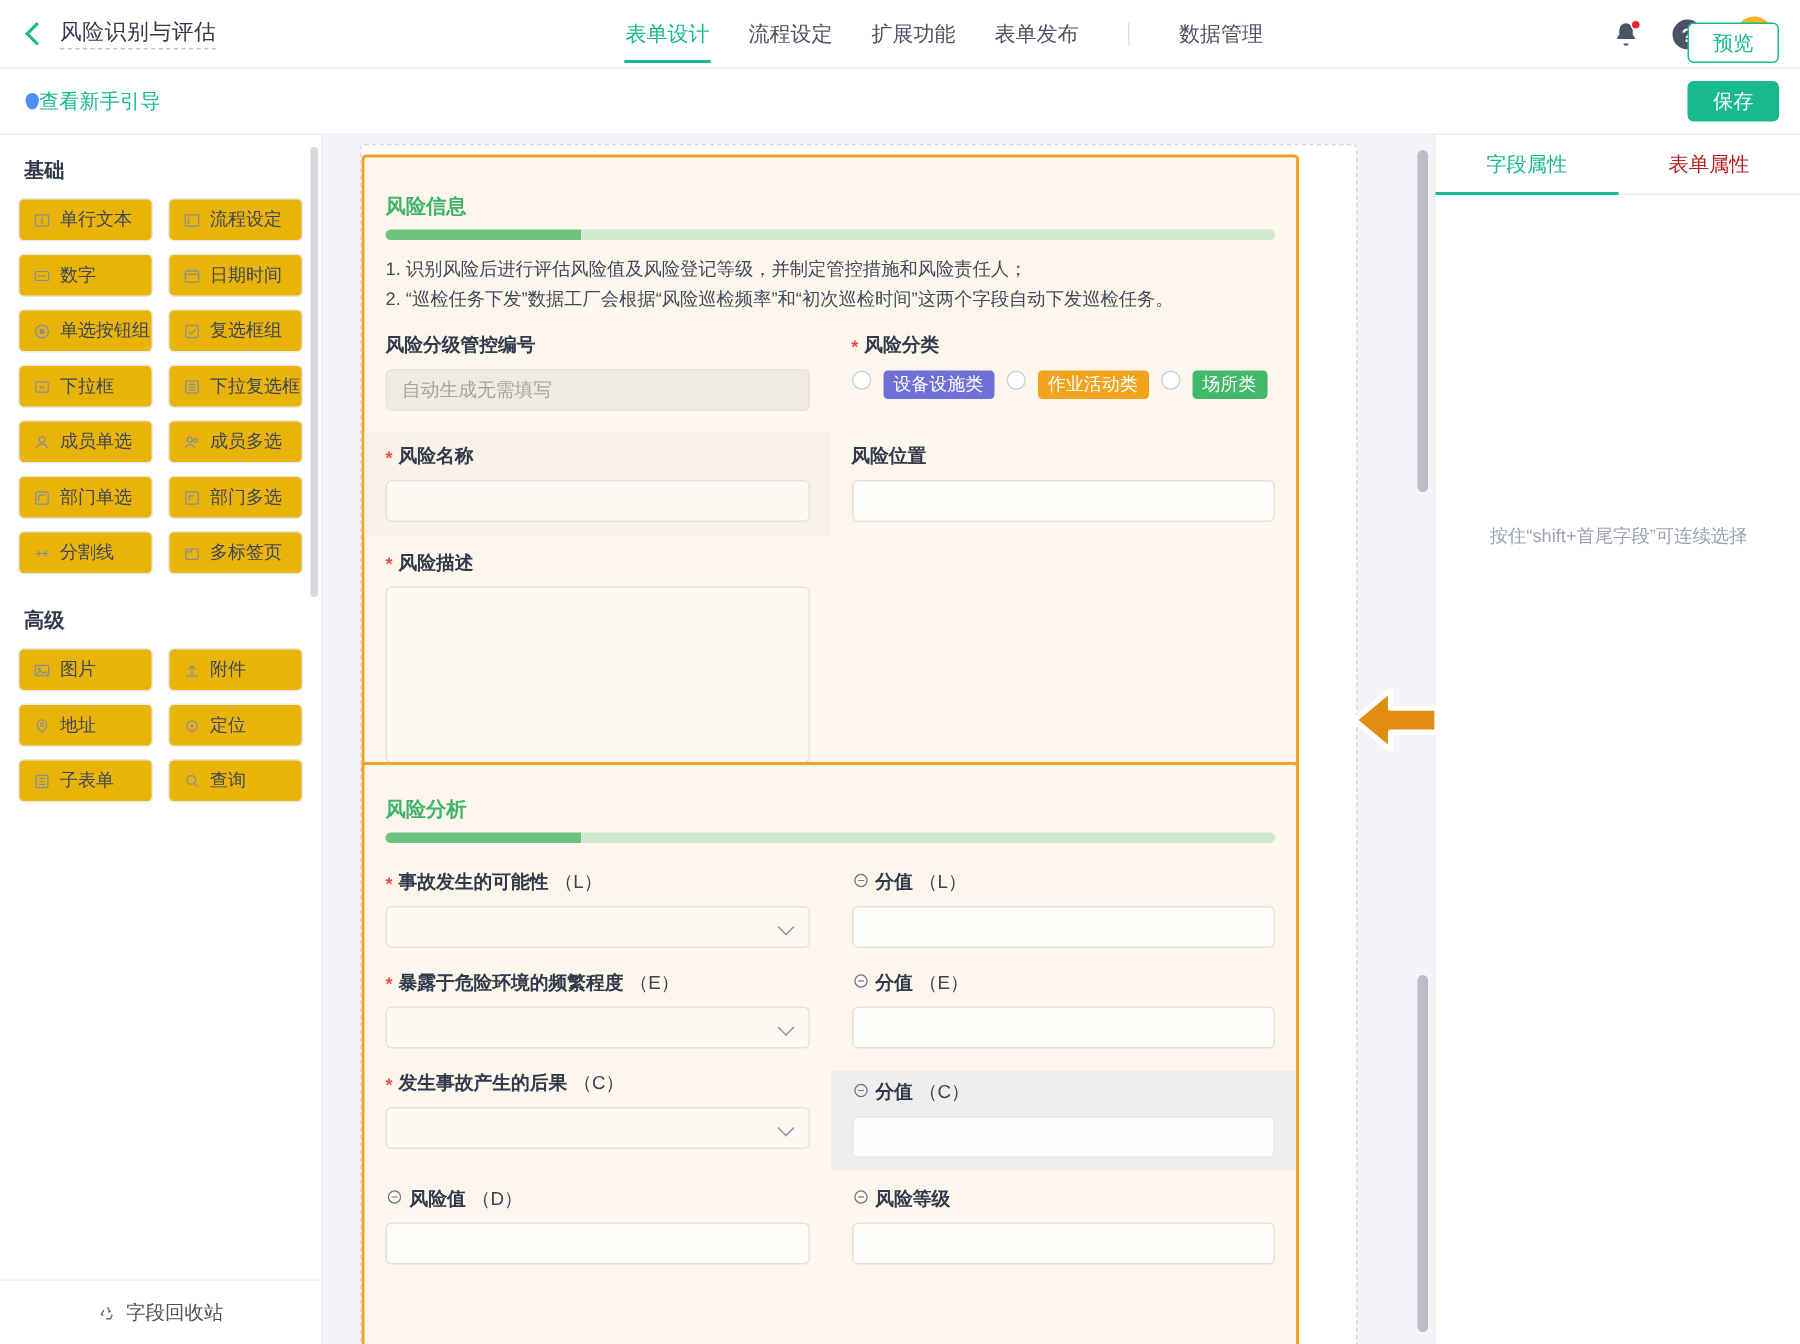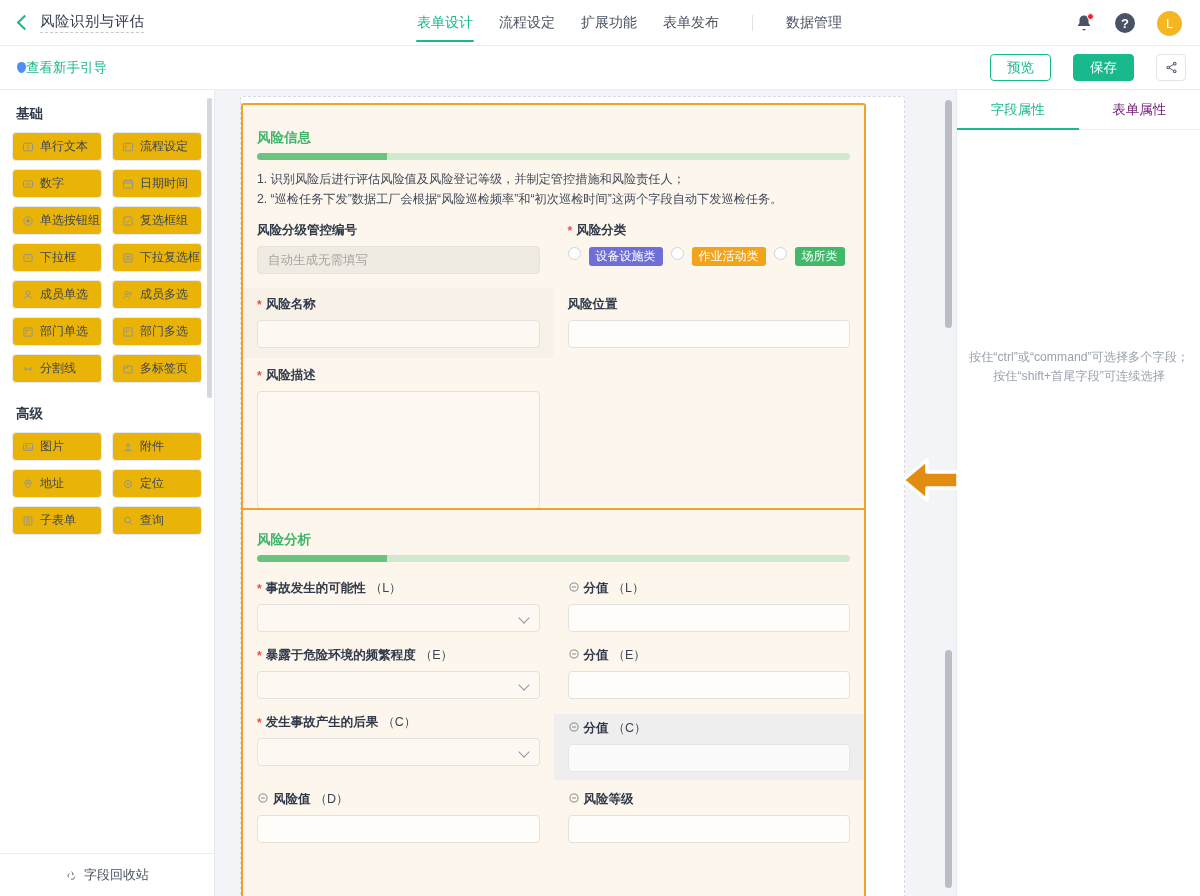--- a/index.html
+++ b/index.html
@@ -77,21 +77,21 @@
   }
   .guide {
     display: flex; align-items: center; gap: 0; margin-left: 17px; cursor: pointer;
   }
   .guide-dot {
     width: 9px; height: 11px; background: #4f8ef7;
     border-radius: 50% 50% 50% 50% / 42% 42% 60% 60%;
   }
   .guide-txt { font-size: 13.5px; color: #19b98e; }
   .subbar-right {
-    position: absolute; right: 14px; display: flex; align-items: center; gap: 22px;
+    position: absolute; right: 14px; display: flex; align-items: center; gap: 12px; flex-direction: column;
   }
   .btn {
     height: 27px; padding: 0 16px; border-radius: 4px; font-size: 13.5px;
     display: flex; align-items: center; justify-content: center; cursor: pointer;
   }
   .btn-ghost { border: 1px solid #19b98e; color: #19b98e; background: #fff; }
   .btn-primary { background: #19b98e; color: #fff; border: 1px solid #19b98e; }
   .btn-icon {
     width: 30px; height: 27px; border: 1px solid #e0e4e9; border-radius: 4px;
     background: #fff; display: flex; align-items: center; justify-content: center;
@@ -209,21 +209,21 @@
   }
 
   
   .rpanel {
     position: absolute; top: 90px; left: 956px; width: 244px; height: 806px;
     background: #fff; border-left: 1px solid #e8ebef;
   }
   .rtabs { display: flex; height: 40px; border-bottom: 1px solid #eceff2; }
   .rtab {
     flex: 1; display: flex; align-items: center; justify-content: center;
-    font-size: 13.5px; color: #701a75; cursor: pointer; position: relative;
+    font-size: 13.5px; color: #b91c1c; cursor: pointer; position: relative;
   }
   .rtab.active { color: #19b98e; }
   .rtab.active::after {
     content: ""; position: absolute; left: 0; right: 0; bottom: -1px;
     height: 2px; background: #19b98e;
   }
   .rhint {
     position: absolute; top: 258px; left: 0; width: 244px; text-align: center;
     font-size: 12.2px; color: #9aa2ad; line-height: 19px;
   }
@@ -690,21 +690,20 @@
     <div class="cv-track" style="top:10px;height:228px;"></div>
     <div class="cv-track" style="top:560px;height:238px;"></div>
   </div>
 
   <div class="rpanel">
     <div class="rtabs">
       <div class="rtab active">字段属性</div>
       <div class="rtab">表单属性</div>
     </div>
     <div class="rhint">
-      <div>按住“ctrl”或“command”可选择多个字段；</div>
       <div>按住“shift+首尾字段”可连续选择</div>
     </div>
   </div>
 
   <div class="arrow-ann">
     <svg width="66" height="50" viewBox="0 0 66 50">
       <path d="M30 5 L6 25 L30 45 L30 33 L61 33 L61 17 L30 17 Z" fill="#e08d11" stroke="#ffffff" stroke-width="3.5" stroke-linejoin="round"></path>
     </svg>
   </div>
 

